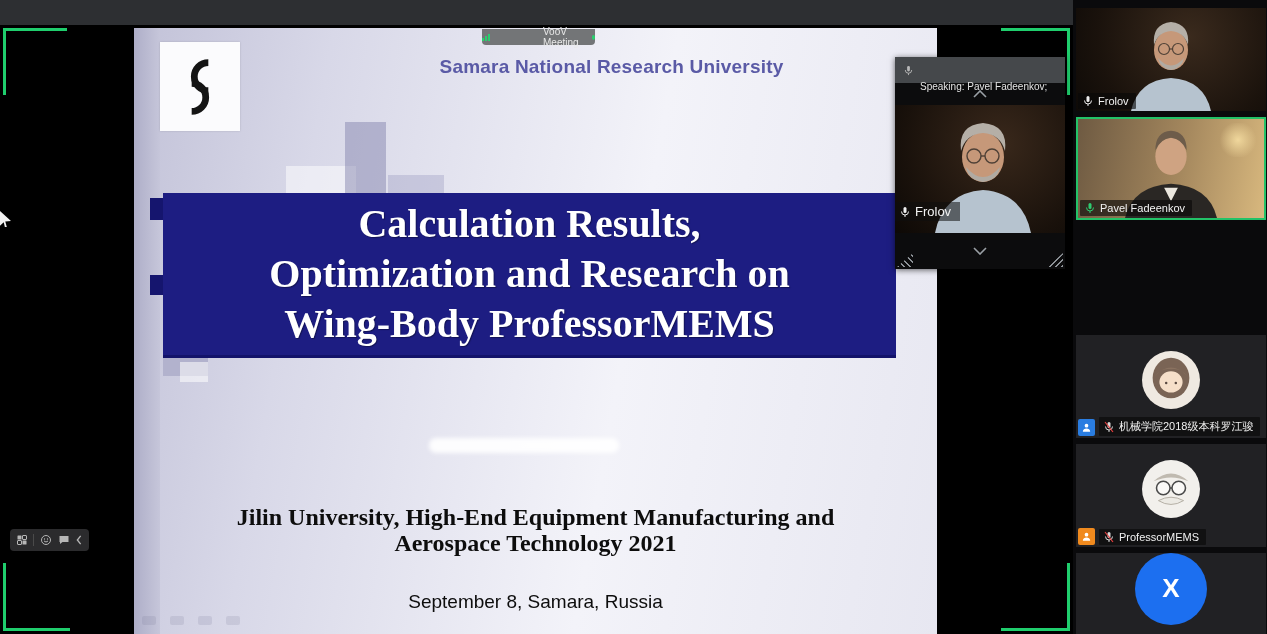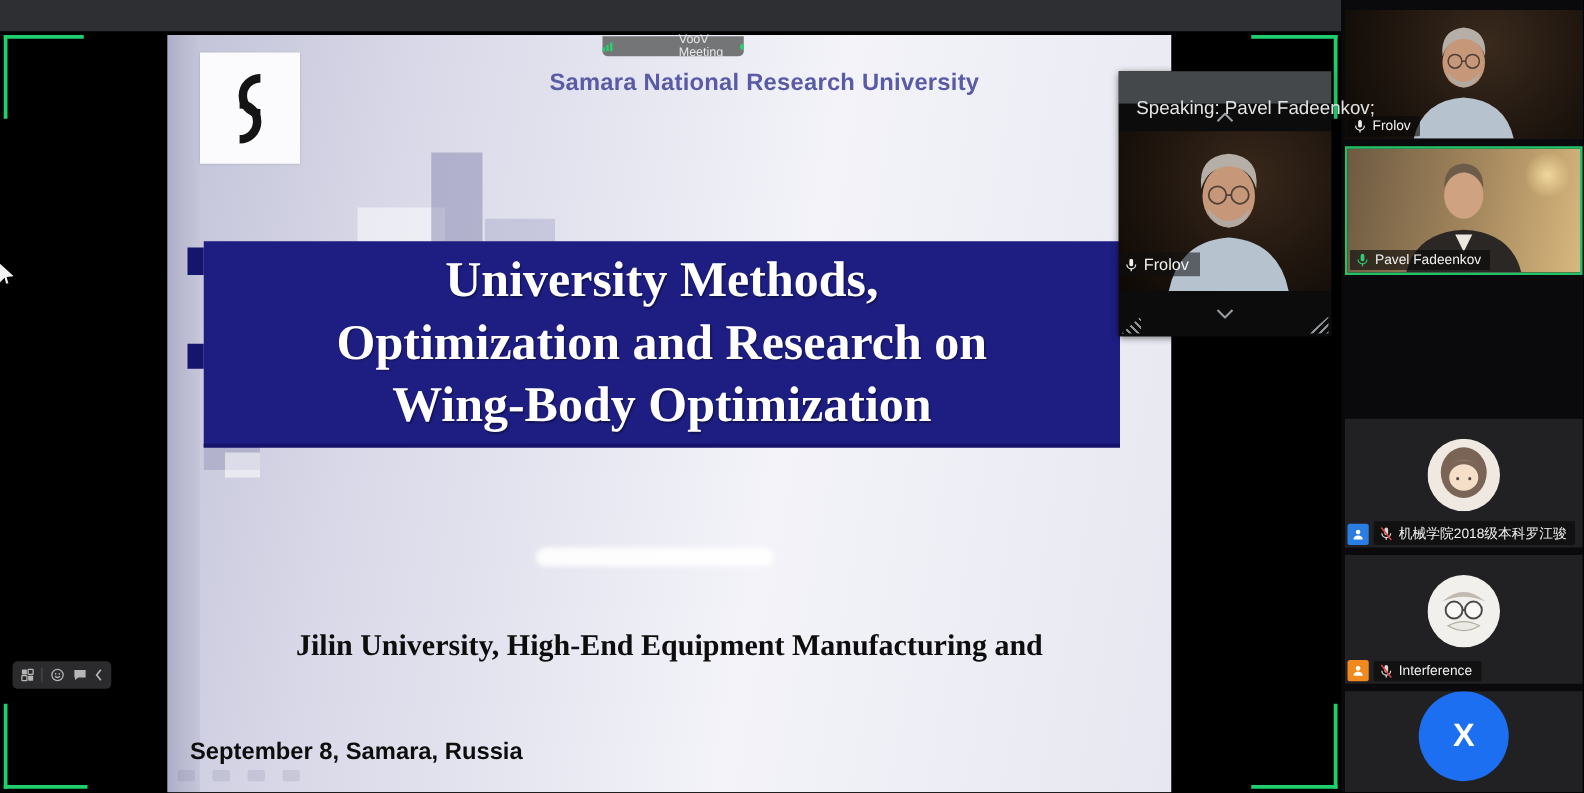--- a/index.html
+++ b/index.html
@@ -43,22 +43,22 @@
          justify-content:center;}
   .banner .t-line{font-family:"Liberation Serif",serif;font-weight:bold;color:#ffffff;
          font-size:40px;line-height:50px;text-align:center;text-shadow:1px 1px 1px rgba(0,0,0,.35);}
   .author{position:absolute;left:0;right:0;top:368px;text-align:center;
          font-family:"Liberation Serif",serif;font-weight:bold;font-size:30px;color:#60609e;}
   .author-glow{position:absolute;left:295px;top:410px;width:190px;height:15px;
          background:rgba(255,255,255,.9);border-radius:7px;filter:blur(2px);}
   .event-lines{position:absolute;left:0;right:0;top:476px;text-align:center;
          font-family:"Liberation Serif",serif;font-weight:bold;font-size:24px;
          line-height:26px;color:#0d0d0d;}
-  .date-loc{position:absolute;left:0;right:0;top:563px;text-align:left;
-         font-weight:bold;font-size:19px;color:#0d0d0d;margin-left:18px;}
+  .date-loc{position:absolute;left:0;right:0;top:563px;text-align:center;
+         font-weight:normal;font-size:19px;color:#0d0d0d;}
   .ghost-bar{position:absolute;left:8px;top:588px;display:flex;gap:14px;}
   .ghost-bar span{width:14px;height:9px;background:rgba(110,110,140,.16);border-radius:2px;}
 
   
   .cursor{position:absolute;left:0;top:211px;width:11px;height:16px;background:#f2f2f2;
          clip-path:polygon(0 0,100% 62%,48% 66%,62% 100%,44% 100%,34% 70%,0 92%);
          filter:drop-shadow(0 0 1px #000);z-index:4;}
 
   
   .voov-badge{position:absolute;left:482px;top:29px;width:113px;height:16px;background:#737577;
@@ -68,21 +68,21 @@
   .sig{display:flex;align-items:flex-end;gap:1px;}
   .sig i{display:block;width:2px;background:#29d06e;}
   .sig i:nth-child(1){height:3px;}.sig i:nth-child(2){height:5px;}.sig i:nth-child(3){height:7px;}
   .dot{width:5px;height:5px;border-radius:50%;background:#29d06e;}
 
   
   .float-panel{position:absolute;left:895px;top:57px;width:170px;height:212px;z-index:5;
          background:#0c0c0d;box-shadow:0 1px 6px rgba(0,0,0,.6);}
   .fp-header{height:26px;background:#45484b;display:flex;align-items:center;gap:6px;
          padding:0 8px;}
-  .fp-header .txt{font-size:15px;color:#e4e4e4;white-space:nowrap;margin-top:32px;}
+  .fp-header .txt{font-size:10px;color:#e4e4e4;white-space:nowrap;margin-top:32px;}
   .fp-chev{height:22px;display:flex;align-items:center;justify-content:center;background:#0c0c0d;}
   .fp-video{position:relative;height:128px;overflow:hidden;
          background:radial-gradient(circle at 62% 30%,#39281b 0%,#19110b 70%,#0d0906 100%);}
   .fp-name{position:absolute;left:0;bottom:12px;display:flex;align-items:center;gap:4px;
          background:rgba(15,15,15,.55);padding:2px 9px 2px 4px;}
   .fp-name .txt{font-size:13px;color:#f2f2f2;}
   .fp-bottom{position:relative;height:36px;background:#0c0c0d;display:flex;align-items:center;
          justify-content:center;}
   .grip{position:absolute;bottom:2px;width:16px;height:14px;
          background:repeating-linear-gradient(-45deg,#8d9297 0 1.5px,transparent 1.5px 4.5px);}
@@ -157,29 +157,30 @@
 
       <div class="deco deco-sq1"></div>
       <div class="deco deco-col"></div>
       <div class="deco deco-sq2"></div>
       <div class="deco deco-notch1"></div>
       <div class="deco deco-notch2"></div>
       <div class="deco deco-under1"></div>
       <div class="deco deco-under2"></div>
 
       <div class="banner">
-        <div class="t-line">University Methods,</div>
+        <div class="t-line">Calculation Results,</div>
         <div class="t-line">Optimization and Research on</div>
-        <div class="t-line">Wing-Body Optimization</div>
+        <div class="t-line">Wing-Body ProfessorMEMS</div>
       </div>
 
       <div class="author-glow"></div>
 
       <div class="event-lines">
         <div>Jilin University, High-End Equipment Manufacturing and</div>
+        <div>Aerospace Technology 2021</div>
       </div>
 
       <div class="date-loc">September 8, Samara, Russia</div>
 
       <div class="ghost-bar">
         <span></span>
           <span></span>
           <span></span>
           <span></span>
       </div>
@@ -364,21 +365,21 @@
           <path d="M4 21c0-5 4-7 8-7s8 2 8 7z" fill="#ffffff"></path>
         </svg>
       </span>
       <div class="name-tag offset">
         <svg width="12" height="12" viewBox="0 0 24 24">
           <rect x="9" y="2" width="6" height="12" rx="3" fill="#d8d8d8"></rect>
           <path d="M5 11a7 7 0 0 0 14 0" fill="none" stroke="#d8d8d8" stroke-width="2"></path>
           <line x1="12" y1="18" x2="12" y2="22" stroke="#d8d8d8" stroke-width="2"></line>
           <line x1="4" y1="2" x2="20" y2="22" stroke="#e84040" stroke-width="2.4"></line>
         </svg>
-        <span class="txt">Interference</span>
+        <span class="txt">ProfessorMEMS</span>
       </div>
     </div>
 
     <div class="tile t6">
       <div class="scene scene-dark">
         <div class="avatar-circle x-circle">
           <span>X</span>
         </div>
       </div>
     </div>

